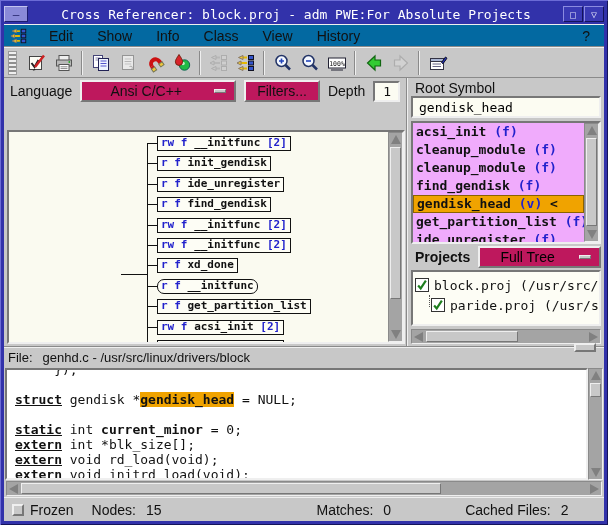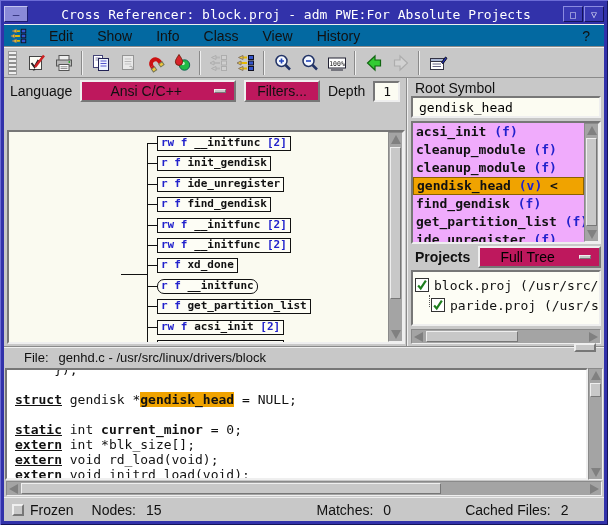--- a/index.html
+++ b/index.html
@@ -105,21 +105,21 @@
   .proj-row { display:flex; align-items:center; height:20px; white-space:nowrap; color:#111; }
   .proj-row.child { padding-left:10px; }
   .elbow { width:10px; height:12px; border-left:1px dotted #555; border-bottom:1px dotted #555;
            margin:-8px 1px 0 4px; }
   .chk { width:14px; height:14px; background:#fff; border:1px solid #333; margin-right:5px; flex:none;
          display:flex; align-items:center; justify-content:center; }
   .chk svg { width:14px; height:14px; }
 
   
   .filebar { height:22px; background:#c8c8c8; border-top:1px solid #8a8a8a; box-shadow:0 1px 0 #efefef inset;
-             display:flex; align-items:center; font-size:13px; color:#111; padding-left:20px; position:relative; }
+             display:flex; align-items:center; font-size:13px; color:#111; padding-left:4px; position:relative; }
   .filebar .fval { margin-left:10px; }
   .sash { position:absolute; right:8px; top:-4px; width:22px; height:9px; background:#c8c8c8;
           border:2px solid; border-color:#efefef #777 #777 #efefef; }
   .codewrap { height:112px; display:flex; margin:0 1px; }
   .codearea { flex:1; background:#fff; border:2px solid; border-color:#777 #efefef #efefef #777;
               overflow:hidden; font-family:"DejaVu Sans Mono",monospace; font-size:13px; line-height:15px;
               padding-left:8px; color:#111; }
   .cline { white-space:pre; height:15px; }
   .cline:first-child { margin-top:-8px; }
   .kw { font-weight:bold; text-decoration:underline; }
@@ -371,22 +371,22 @@
     </div>
 
     <div class="rightcol">
       <div class="rs-label">Root Symbol</div>
       <div class="rs-input sunken">gendisk_head</div>
       <div class="rs-listwrap">
         <div class="rs-list" id="rs-list">
               <div class="rs-row"><span>acsi_init</span><span class="kind"> (f)</span></div>
               <div class="rs-row"><span>cleanup_module</span><span class="kind"> (f)</span></div>
               <div class="rs-row"><span>cleanup_module</span><span class="kind"> (f)</span></div>
+              <div class="rs-row"><span>find_gendisk</span><span class="kind"> (f)</span></div>
               <div class="rs-row sel"><span>gendisk_head</span><span class="kind"> (v)</span><span> &lt;</span></div>
-              <div class="rs-row"><span>find_gendisk</span><span class="kind"> (f)</span></div>
               <div class="rs-row"><span>get_partition_list</span><span class="kind"> (f)</span></div>
               <div class="rs-row"><span>ide_unregister</span><span class="kind"> (f)</span></div>
             </div>
         <div class="vscroll">
           <div class="sb-up"></div>
           <div class="sb-vthumb" style="top:14px;height:88px;"></div>
           <div class="sb-down"></div>
         </div>
       </div>
       <div class="proj-header">

